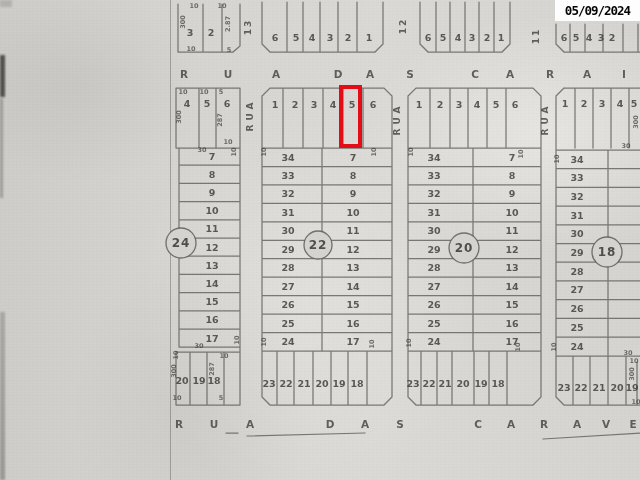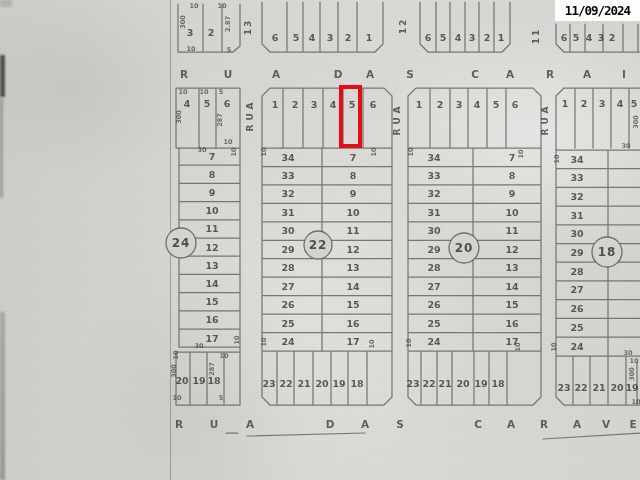--- a/index.html
+++ b/index.html
@@ -290,15 +290,15 @@
       <span class="lbl d" style="left: 628px; top: 353px;">30</span>
       <span class="lbl d" style="left: 634px; top: 361px;">10</span>
       <span class="lbl dr" style="left: 632px; top: 374px;">300</span>
       <span class="lbl d" style="left: 636px; top: 402px;">10</span>
       <span class="lbl bnum" style="left: 607px; top: 252px;">18</span>
     </div>
 
   <div class="hl"></div>
 
   <div class="stamp">
-    <span>11/09/2024</span>
+    <span>05/09/2024</span>
   </div>
 </div>
 
 </body></html>

